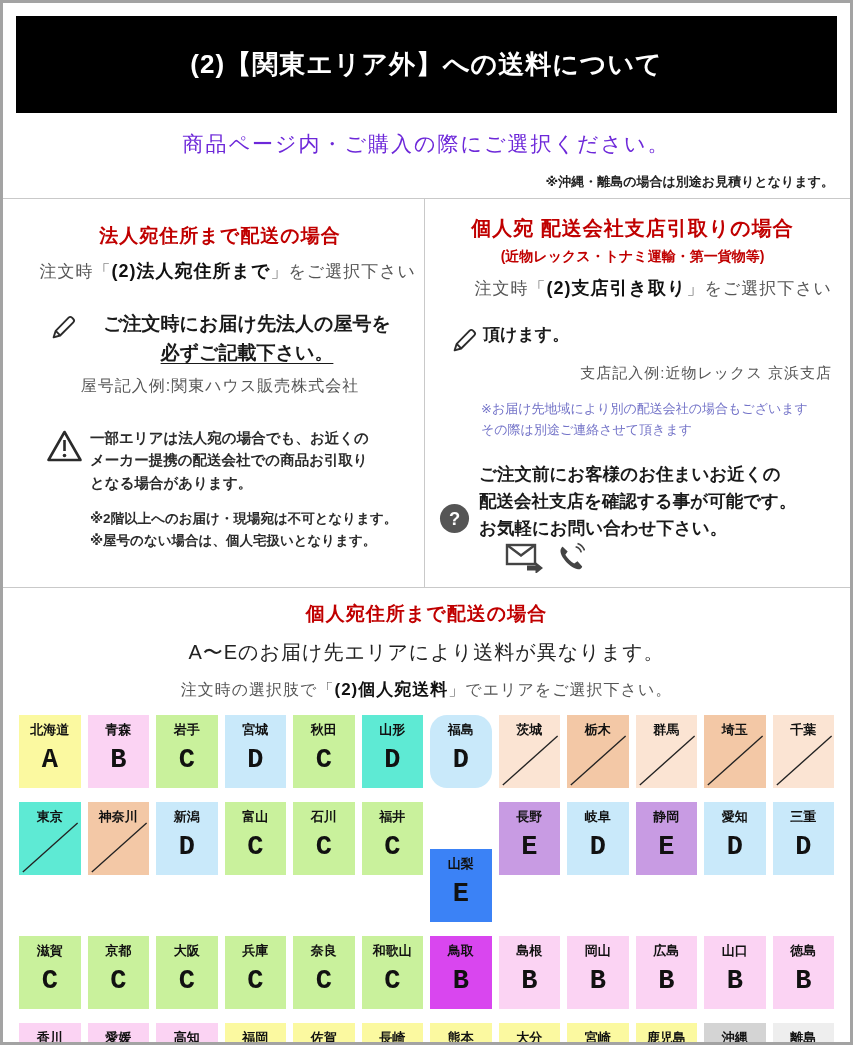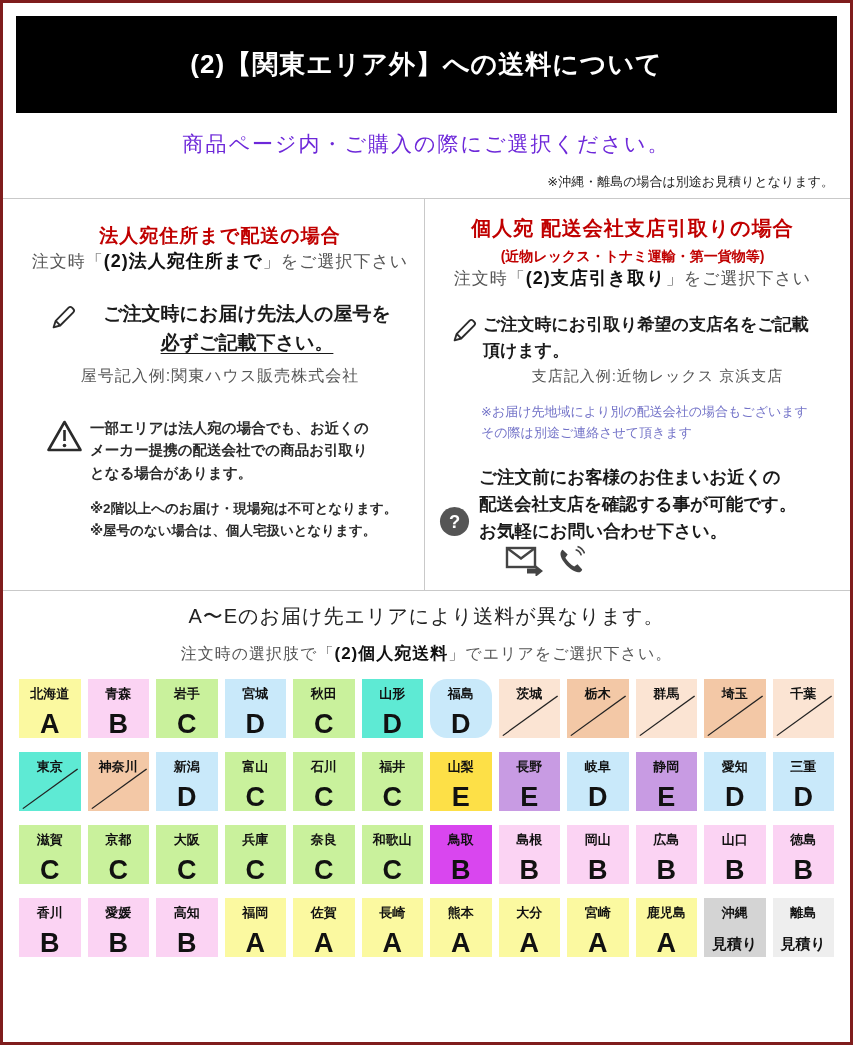--- a/index.html
+++ b/index.html
@@ -4,21 +4,21 @@
 <style>
   * { box-sizing: border-box; margin: 0; padding: 0; }
   html, body { background: #ffffff; }
   body {
     width: 853px; height: 1045px;
     font-family: "Liberation Sans", "DejaVu Sans", sans-serif;
     color: #333;
   }
   .frame {
     width: 853px; height: 1045px;
-    border: 3px solid #7f1d1d;
+    border: 3px solid #a3a3a3;
     background: #fff;
     overflow: hidden;
   }
   
   .banner {
     margin: 13px 13px 0 13px;
     height: 97px;
     background: #000;
     color: #fff;
     display: flex; align-items: center; justify-content: center;
@@ -27,21 +27,21 @@
   .subtitle {
     text-align: center;
     font-size: 21px;
     color: #6d28d9;
     margin-top: 17px;
     letter-spacing: 2px;
   }
   .okinawa-note {
     text-align: right;
     font-size: 13px;
-    font-weight: normal;
+    font-weight: bold;
     color: #222;
     margin: 15px 16px 7px 0;
   }
   .hr { border-top: 1px solid #c9c9c9; margin: 0; }
 
   
   .columns { display: flex; min-height: 374px; padding-left: 13px; }
   .col { padding: 10px 8px 6px 8px; }
   .col-left  { width: 408px; }
   .col-right { width: 416px; border-left: 1px solid #c9c9c9; }
@@ -56,39 +56,40 @@
   }
   .col-right .red-heading { margin-top: 6px; font-size: 20px; }
   .red-subheading {
     color: var(--red);
     font-weight: bold;
     font-size: 14px;
     text-align: center;
     margin-top: 6px;
   }
   .select-line {
-    text-align: center;
+    text-align: right;
     font-size: 17px;
     color: #555;
+    margin-top: 10px;
     letter-spacing: 1px;
   }
   .select-line b { color: #111; font-size: 18px; }
 
   .pencil-block {
     display: flex; align-items: flex-start;
     margin: 26px 4px 0 24px;
   }
   .pencil-block .icon { flex: 0 0 34px; margin-top: 4px; }
   .pencil-text { flex: 1; font-weight: bold; font-size: 19px; color: #1a1a1a; text-align: center; line-height: 1.55; }
   .pencil-text .u { text-decoration: underline; text-underline-offset: 4px; }
   .example-line { text-align: center; font-size: 16px; color: #555; margin-top: 8px; letter-spacing: 1px; }
 
   .col-right .pencil-block { margin: 22px 4px 0 16px; }
   .col-right .pencil-text { text-align: left; font-size: 17px; line-height: 1.5; }
-  .col-right .example-line { text-align: center; margin: 4px 0 0 50px; font-size: 15px; }
+  .col-right .example-line { text-align: right; margin: 4px 0 0 50px; font-size: 15px; }
 
   .blue-notes {
     margin: 16px 0 0 48px;
     color: var(--blue);
     font-size: 13px;
     line-height: 1.6;
   }
 
   .warning-block {
     display: flex; align-items: flex-start;
@@ -121,24 +122,25 @@
   
   .area-table {
     margin: 14px 16px 0 16px;
     display: grid;
     grid-template-columns: repeat(12, 1fr);
     column-gap: 7px;
     row-gap: 14px;
   }
   .area-cell {
     position: relative;
-    height: 59px;
+    height: 73px;
     text-align: center;
     padding-top: 6px;
     overflow: hidden;
+    font-family: Liberation Mono, monospace;
   }
   .cell-name { font-size: 13px; font-weight: bold; color: #111; letter-spacing: 0px; white-space: nowrap; }
   .cell-value { font-size: 27px; font-weight: bold; color: #111; margin-top: 6px; }
   .cell-value.small { font-size: 15px; margin-top: 13px; }
   .slash { position: absolute; left: 0; top: 0; width: 100%; height: 100%; }
 </style>
 </head>
 <body>
 
 <div class="frame">
@@ -206,21 +208,20 @@
       <div class="pencil-block">
         <span class="icon">
           <svg width="30" height="30" viewBox="0 0 32 32">
               <g fill="none" stroke="#2b2b2b" stroke-width="2" stroke-linejoin="round">
                 <path d="M6 26 L8.2 19 L22 5 a2.6 2.6 0 0 1 3.6 0 l1.4 1.4 a2.6 2.6 0 0 1 0 3.6 L13 24 L6 26 z"></path>
                 <path d="M8.2 19 l4.8 4.8"></path>
               </g>
             </svg>
         </span>
         <div class="pencil-text">
-          <div>ご注文時にお引取り希望の支店名をご記載</div>
           <div>頂けます。</div>
         </div>
       </div>
       <div class="example-line">支店記入例:近物レックス 京浜支店</div>
 
       <div class="blue-notes">
         <div>※お届け先地域により別の配送会社の場合もございます</div>
         <div>その際は別途ご連絡させて頂きます</div>
       </div>
 
@@ -247,20 +248,21 @@
                   </svg></span>
               </span></div>
         </div>
       </div>
     </div>
   </div>
 
   <div class="hr"></div>
 
   <div>
+    <div class="red-heading personal-heading">個人宛住所まで配送の場合</div>
     <div class="personal-line1">A〜Eのお届け先エリアにより送料が異なります。</div>
     <p class="personal-line2"><span>注文時の選択肢で「</span><b>(2)個人宛送料</b><span>」でエリアをご選択下さい。</span></p>
 
     <div class="area-table">
         <div class="area-cell" style="background: rgb(251, 249, 160);">
           <div class="cell-name">北海道</div>
           <div class="cell-value">A</div>
         </div>
         <div class="area-cell" style="background: rgb(251, 211, 243);">
           <div class="cell-name">青森</div>
@@ -337,21 +339,21 @@
           <div class="cell-value">C</div>
         </div>
         <div class="area-cell" style="background: rgb(201, 241, 156);">
           <div class="cell-name">石川</div>
           <div class="cell-value">C</div>
         </div>
         <div class="area-cell" style="background: rgb(201, 241, 156);">
           <div class="cell-name">福井</div>
           <div class="cell-value">C</div>
         </div>
-        <div class="area-cell" style="background: #fde047;">
+        <div class="area-cell" style="background: #3b82f6; margin-top: 47px;">
           <div class="cell-name">山梨</div>
           <div class="cell-value">E</div>
         </div>
         <div class="area-cell" style="background: rgb(200, 155, 227);">
           <div class="cell-name">長野</div>
           <div class="cell-value">E</div>
         </div>
         <div class="area-cell" style="background: rgb(201, 233, 250);">
           <div class="cell-name">岐阜</div>
           <div class="cell-value">D</div>

